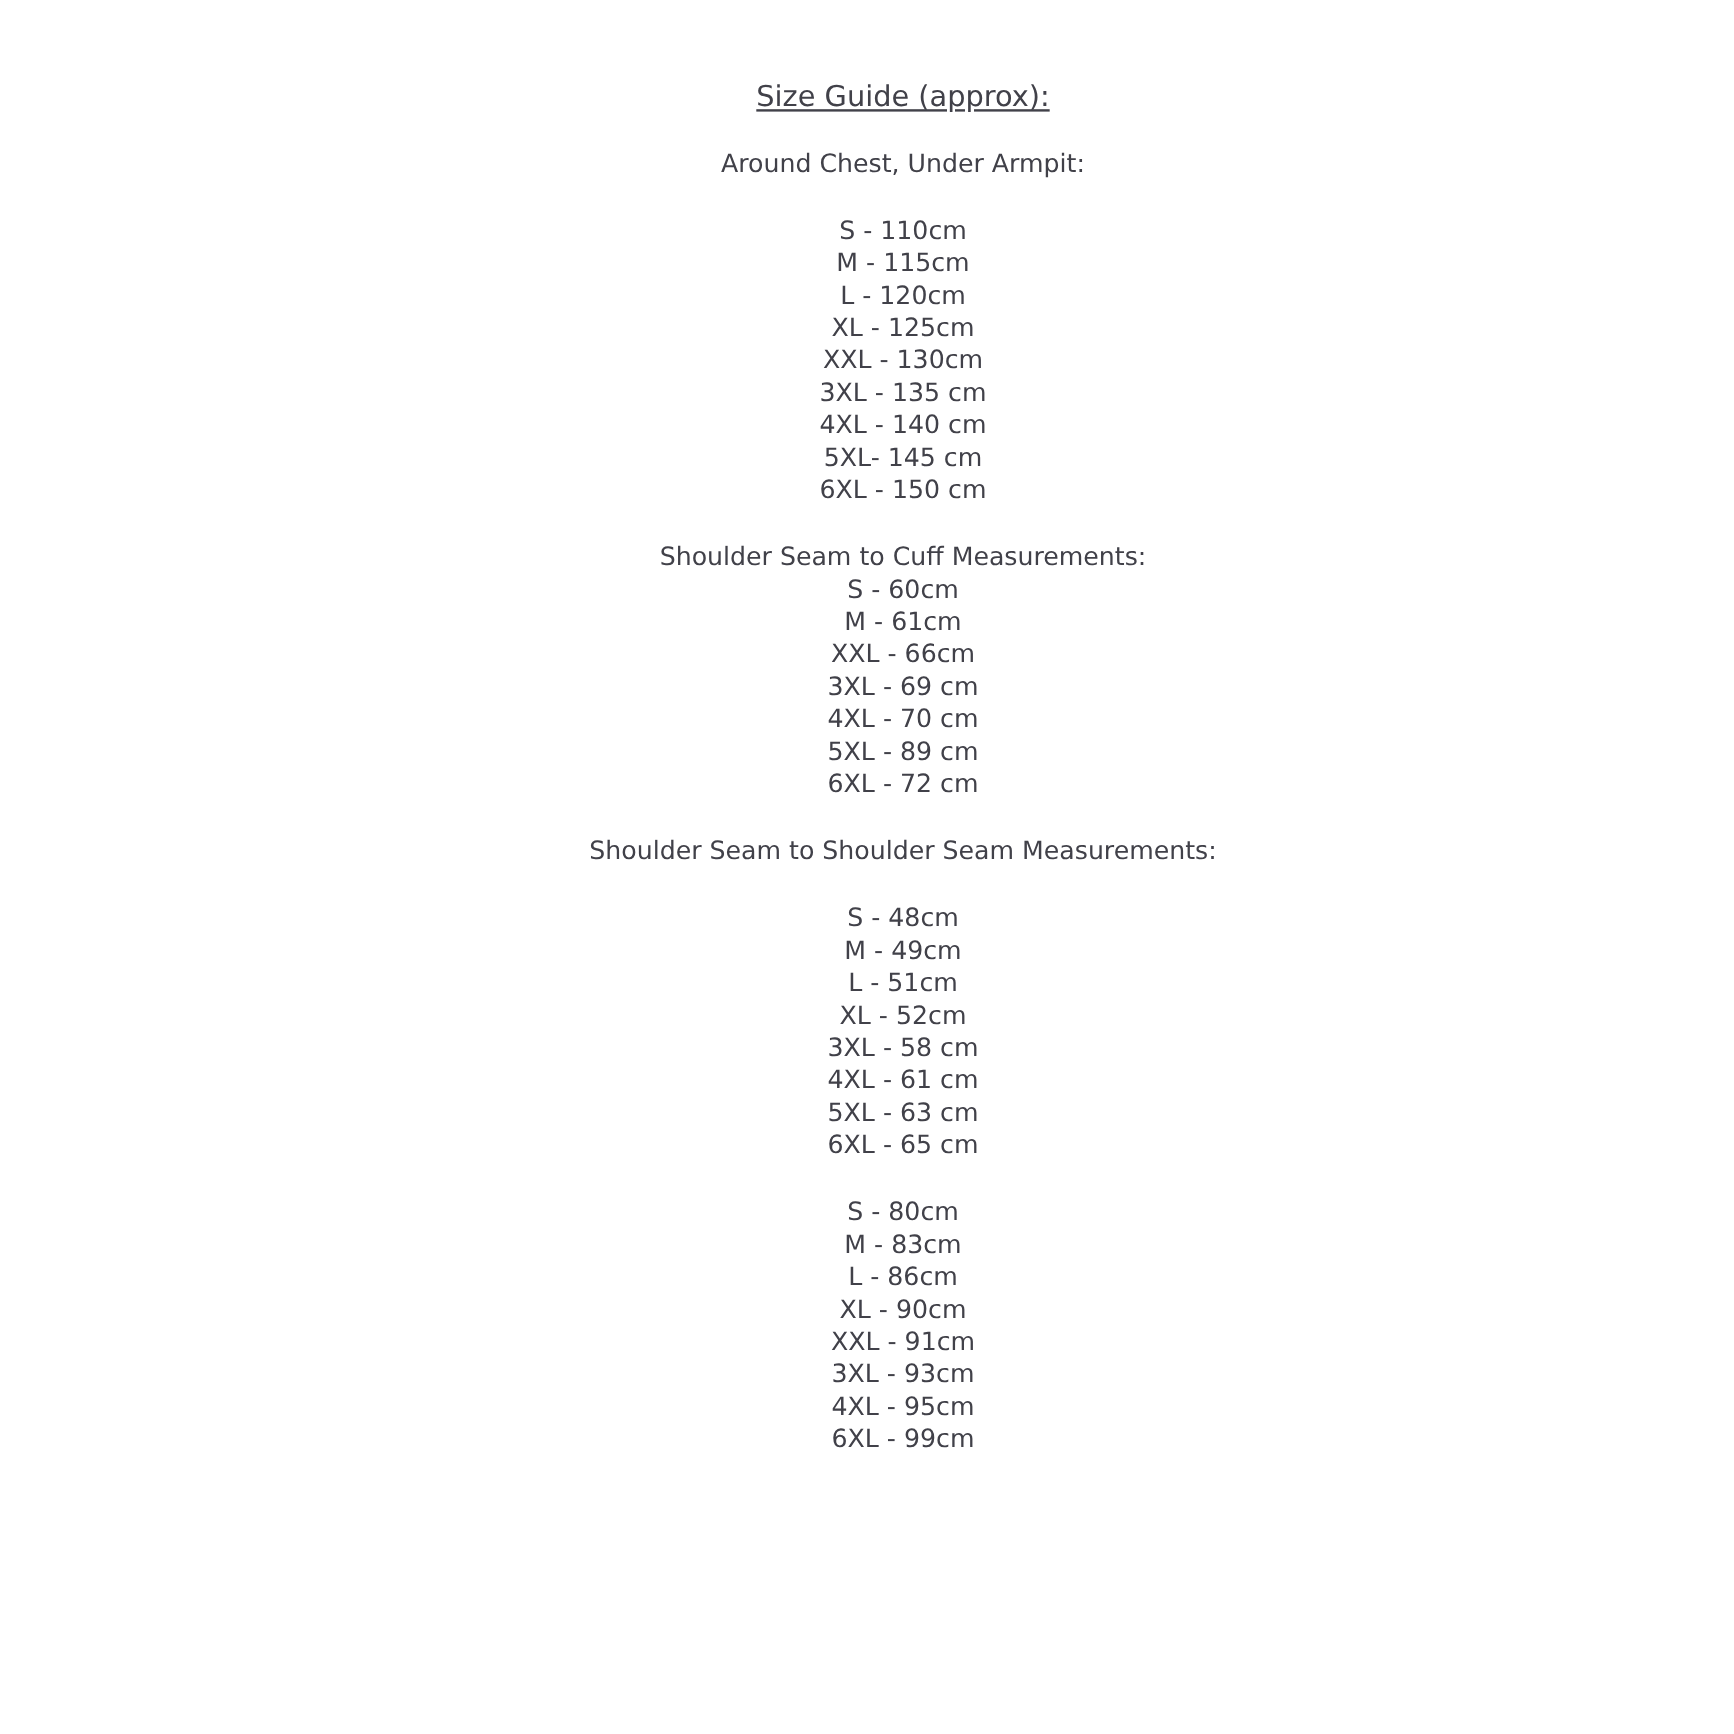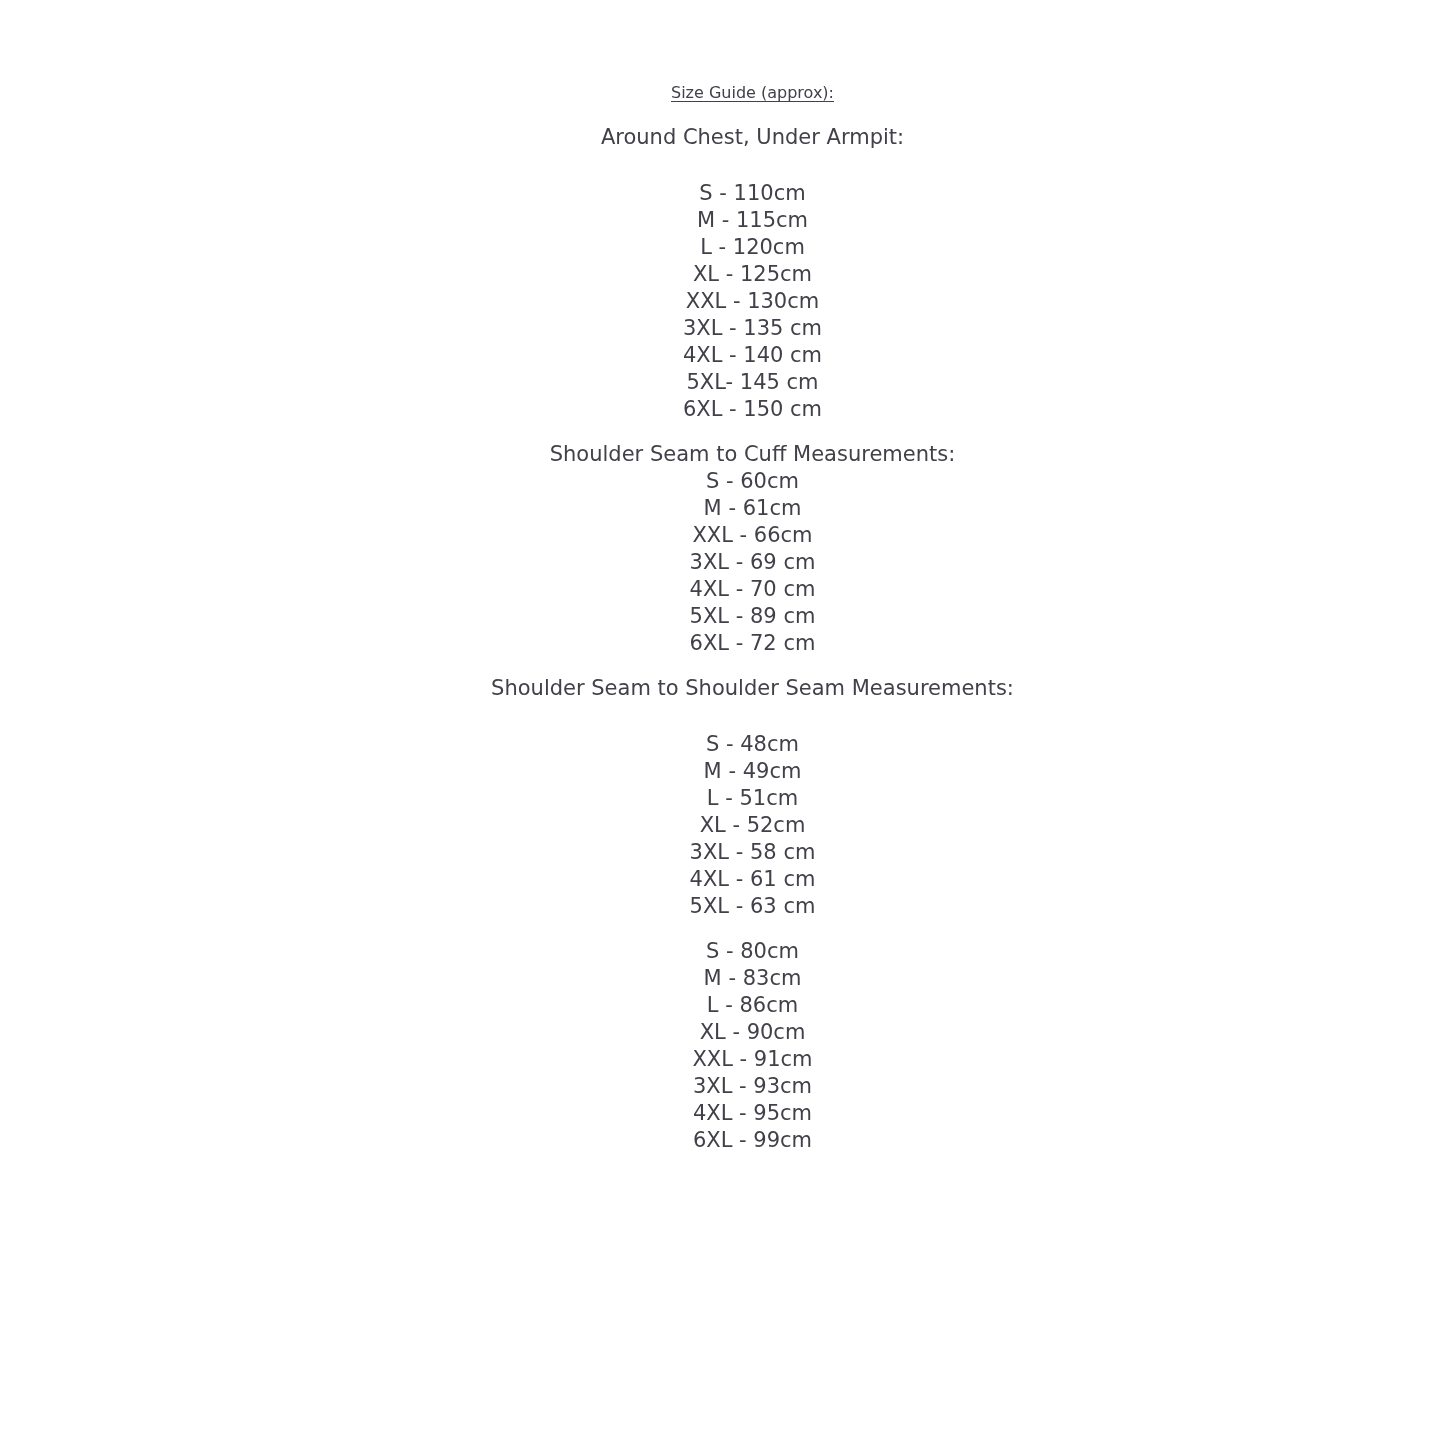--- a/index.html
+++ b/index.html
@@ -16,28 +16,28 @@
     box-sizing: border-box;
     margin-left: 60px;           
     padding-top: 63px;
     text-align: center;
     font-family: "DejaVu Sans", "Liberation Sans", sans-serif;
     font-size: 21px;
     line-height: 27px;
     color: #414149;
   }
   .doc-title {
-    margin: 16px;
-    font-size: 16px;
+    margin: 4px;
+    font-size: 24px;
     font-weight: normal;
     text-decoration: underline;
     text-underline-offset: 3px;
   }
   .size-section {
-    margin-top: 18px;            
+    margin-top: 29px;            
   }
   .size-section p {
     margin: 0;
   }
   .size-section.gap-after-heading .heading {
     margin-bottom: 29px;         
   }
 </style>
 </head>
 <body>
@@ -69,20 +69,21 @@
       </section>
       <section class="size-section gap-after-heading">
         <p class="heading">Shoulder Seam to Shoulder Seam Measurements:</p>
         <p class="line">S - 48cm</p>
         <p class="line">M - 49cm</p>
         <p class="line">L - 51cm</p>
         <p class="line">XL - 52cm</p>
         <p class="line">3XL - 58 cm</p>
         <p class="line">4XL - 61 cm</p>
         <p class="line">5XL - 63 cm</p>
+        <p class="line">6XL - 65 cm</p>
       </section>
       <section class="size-section">
         <p class="line">S - 80cm</p>
         <p class="line">M - 83cm</p>
         <p class="line">L - 86cm</p>
         <p class="line">XL - 90cm</p>
         <p class="line">XXL - 91cm</p>
         <p class="line">3XL - 93cm</p>
         <p class="line">4XL - 95cm</p>
         <p class="line">6XL - 99cm</p>

